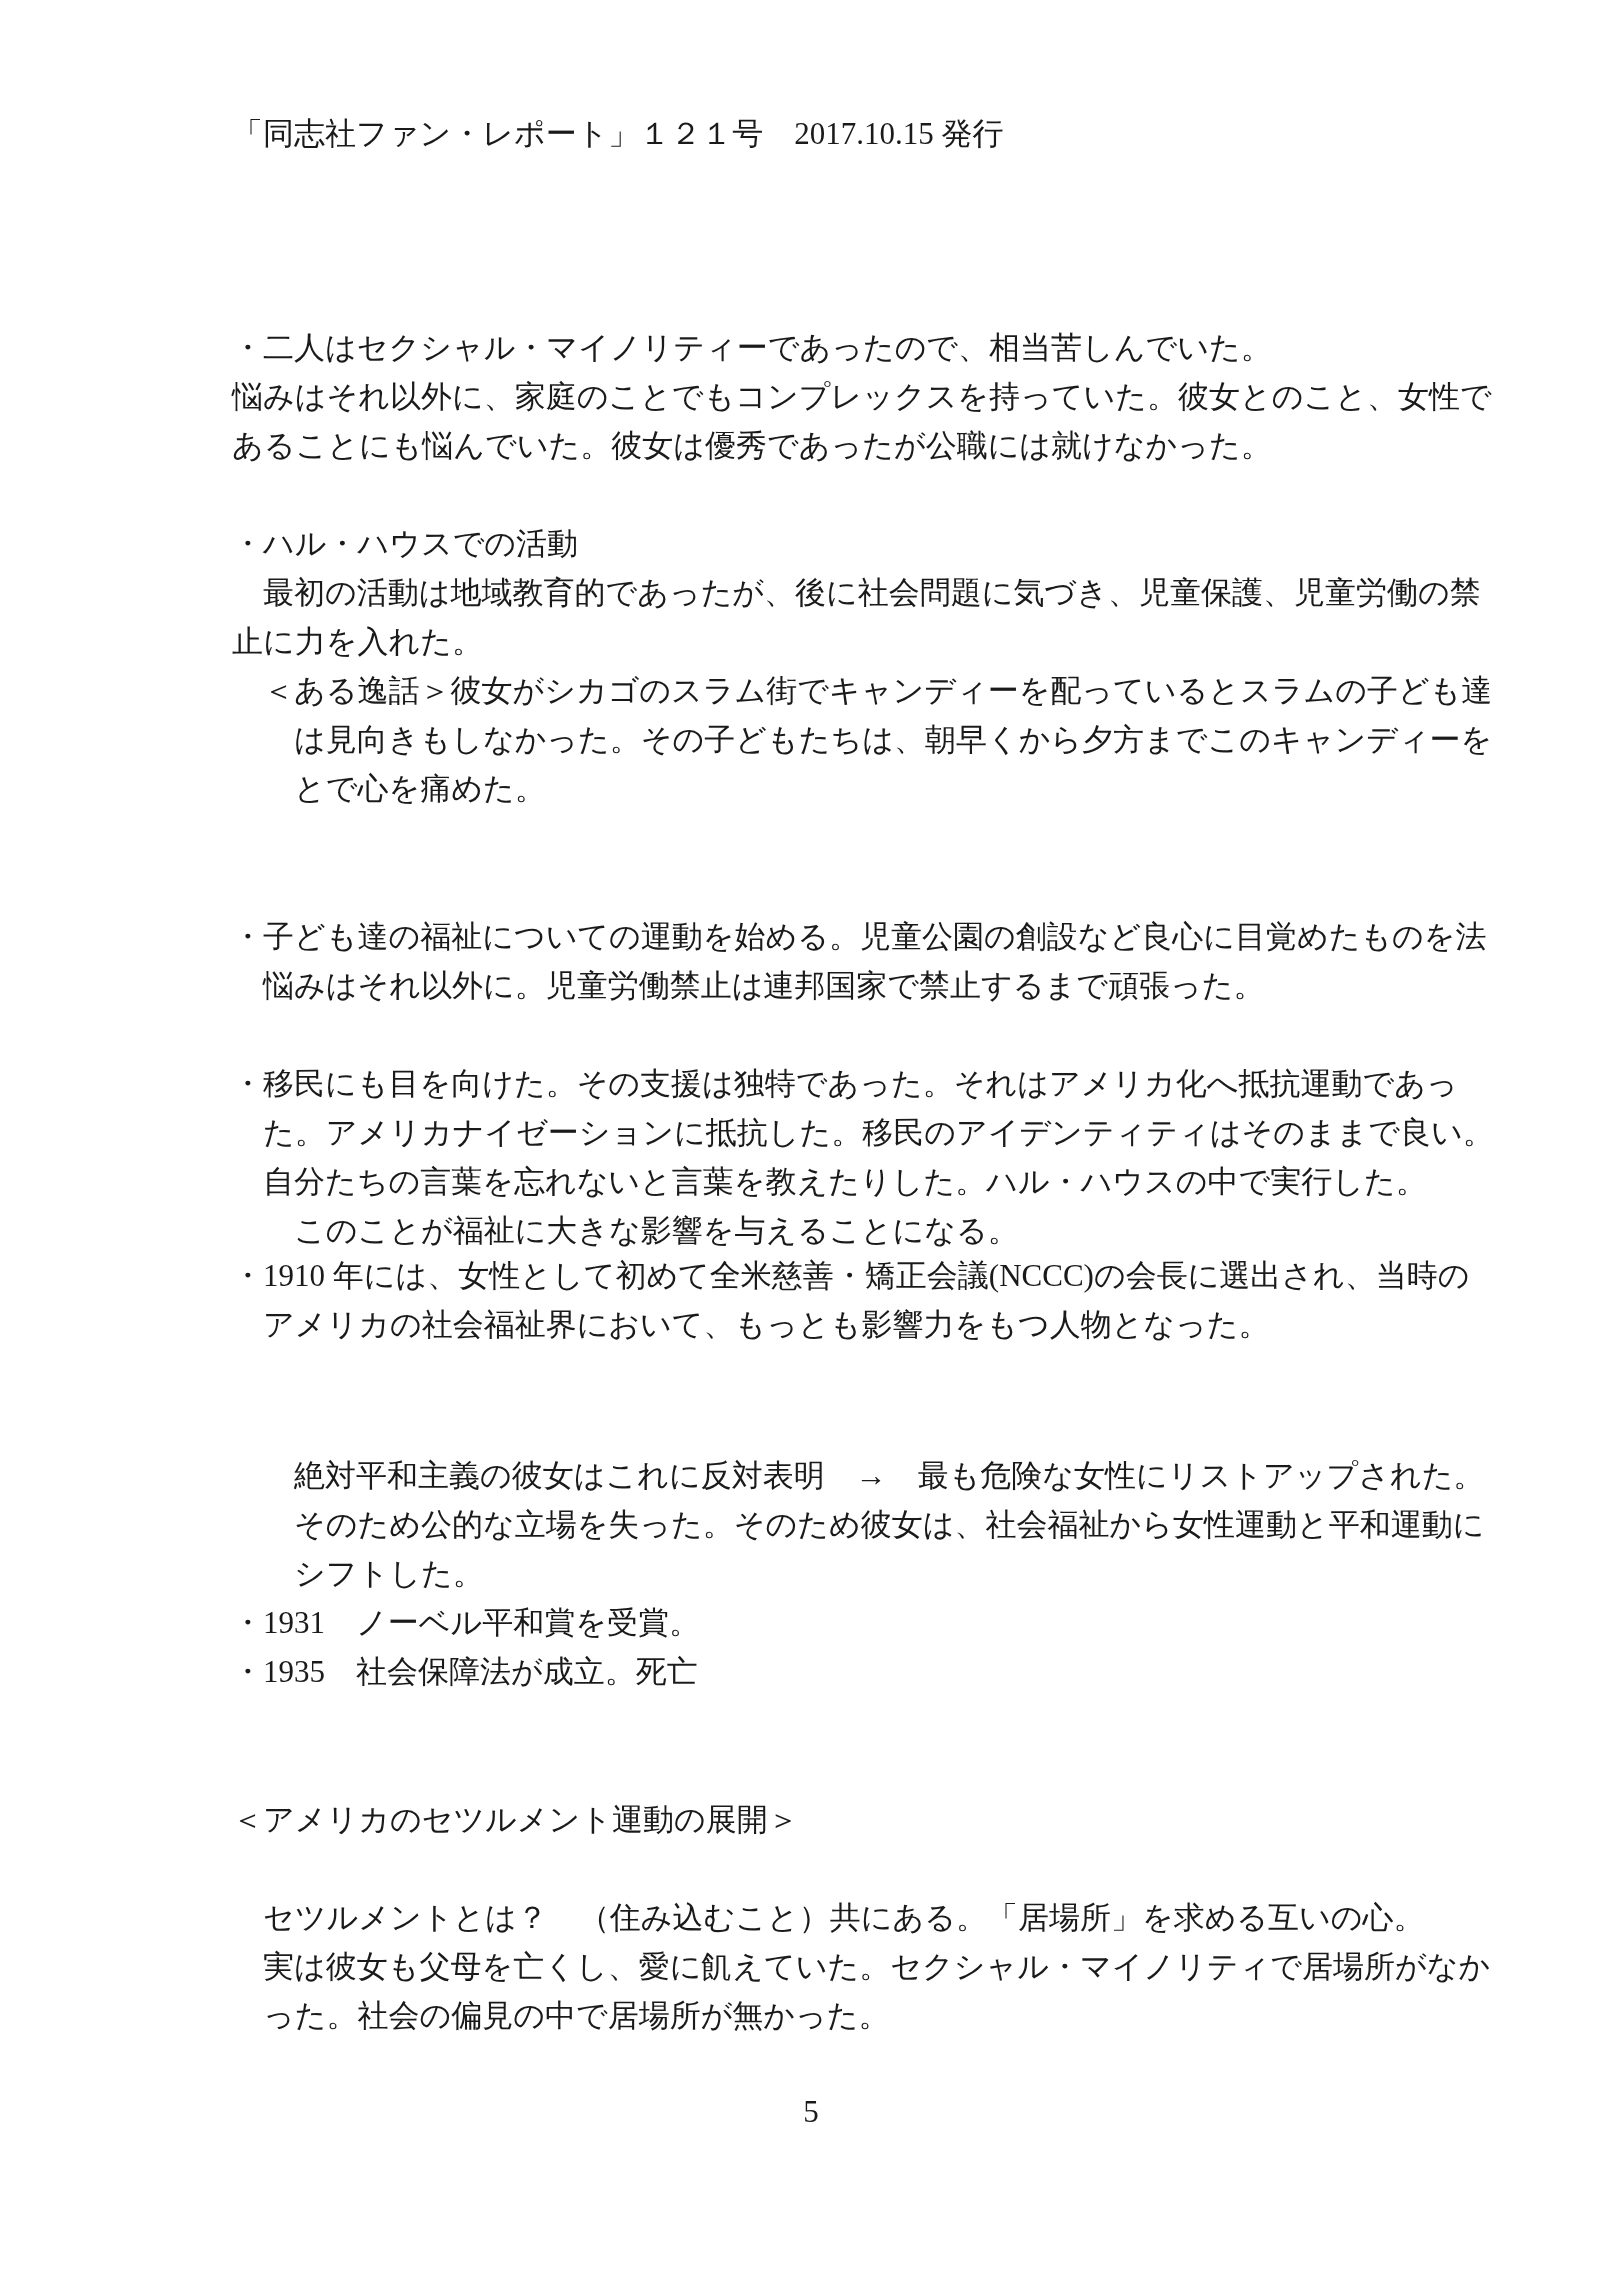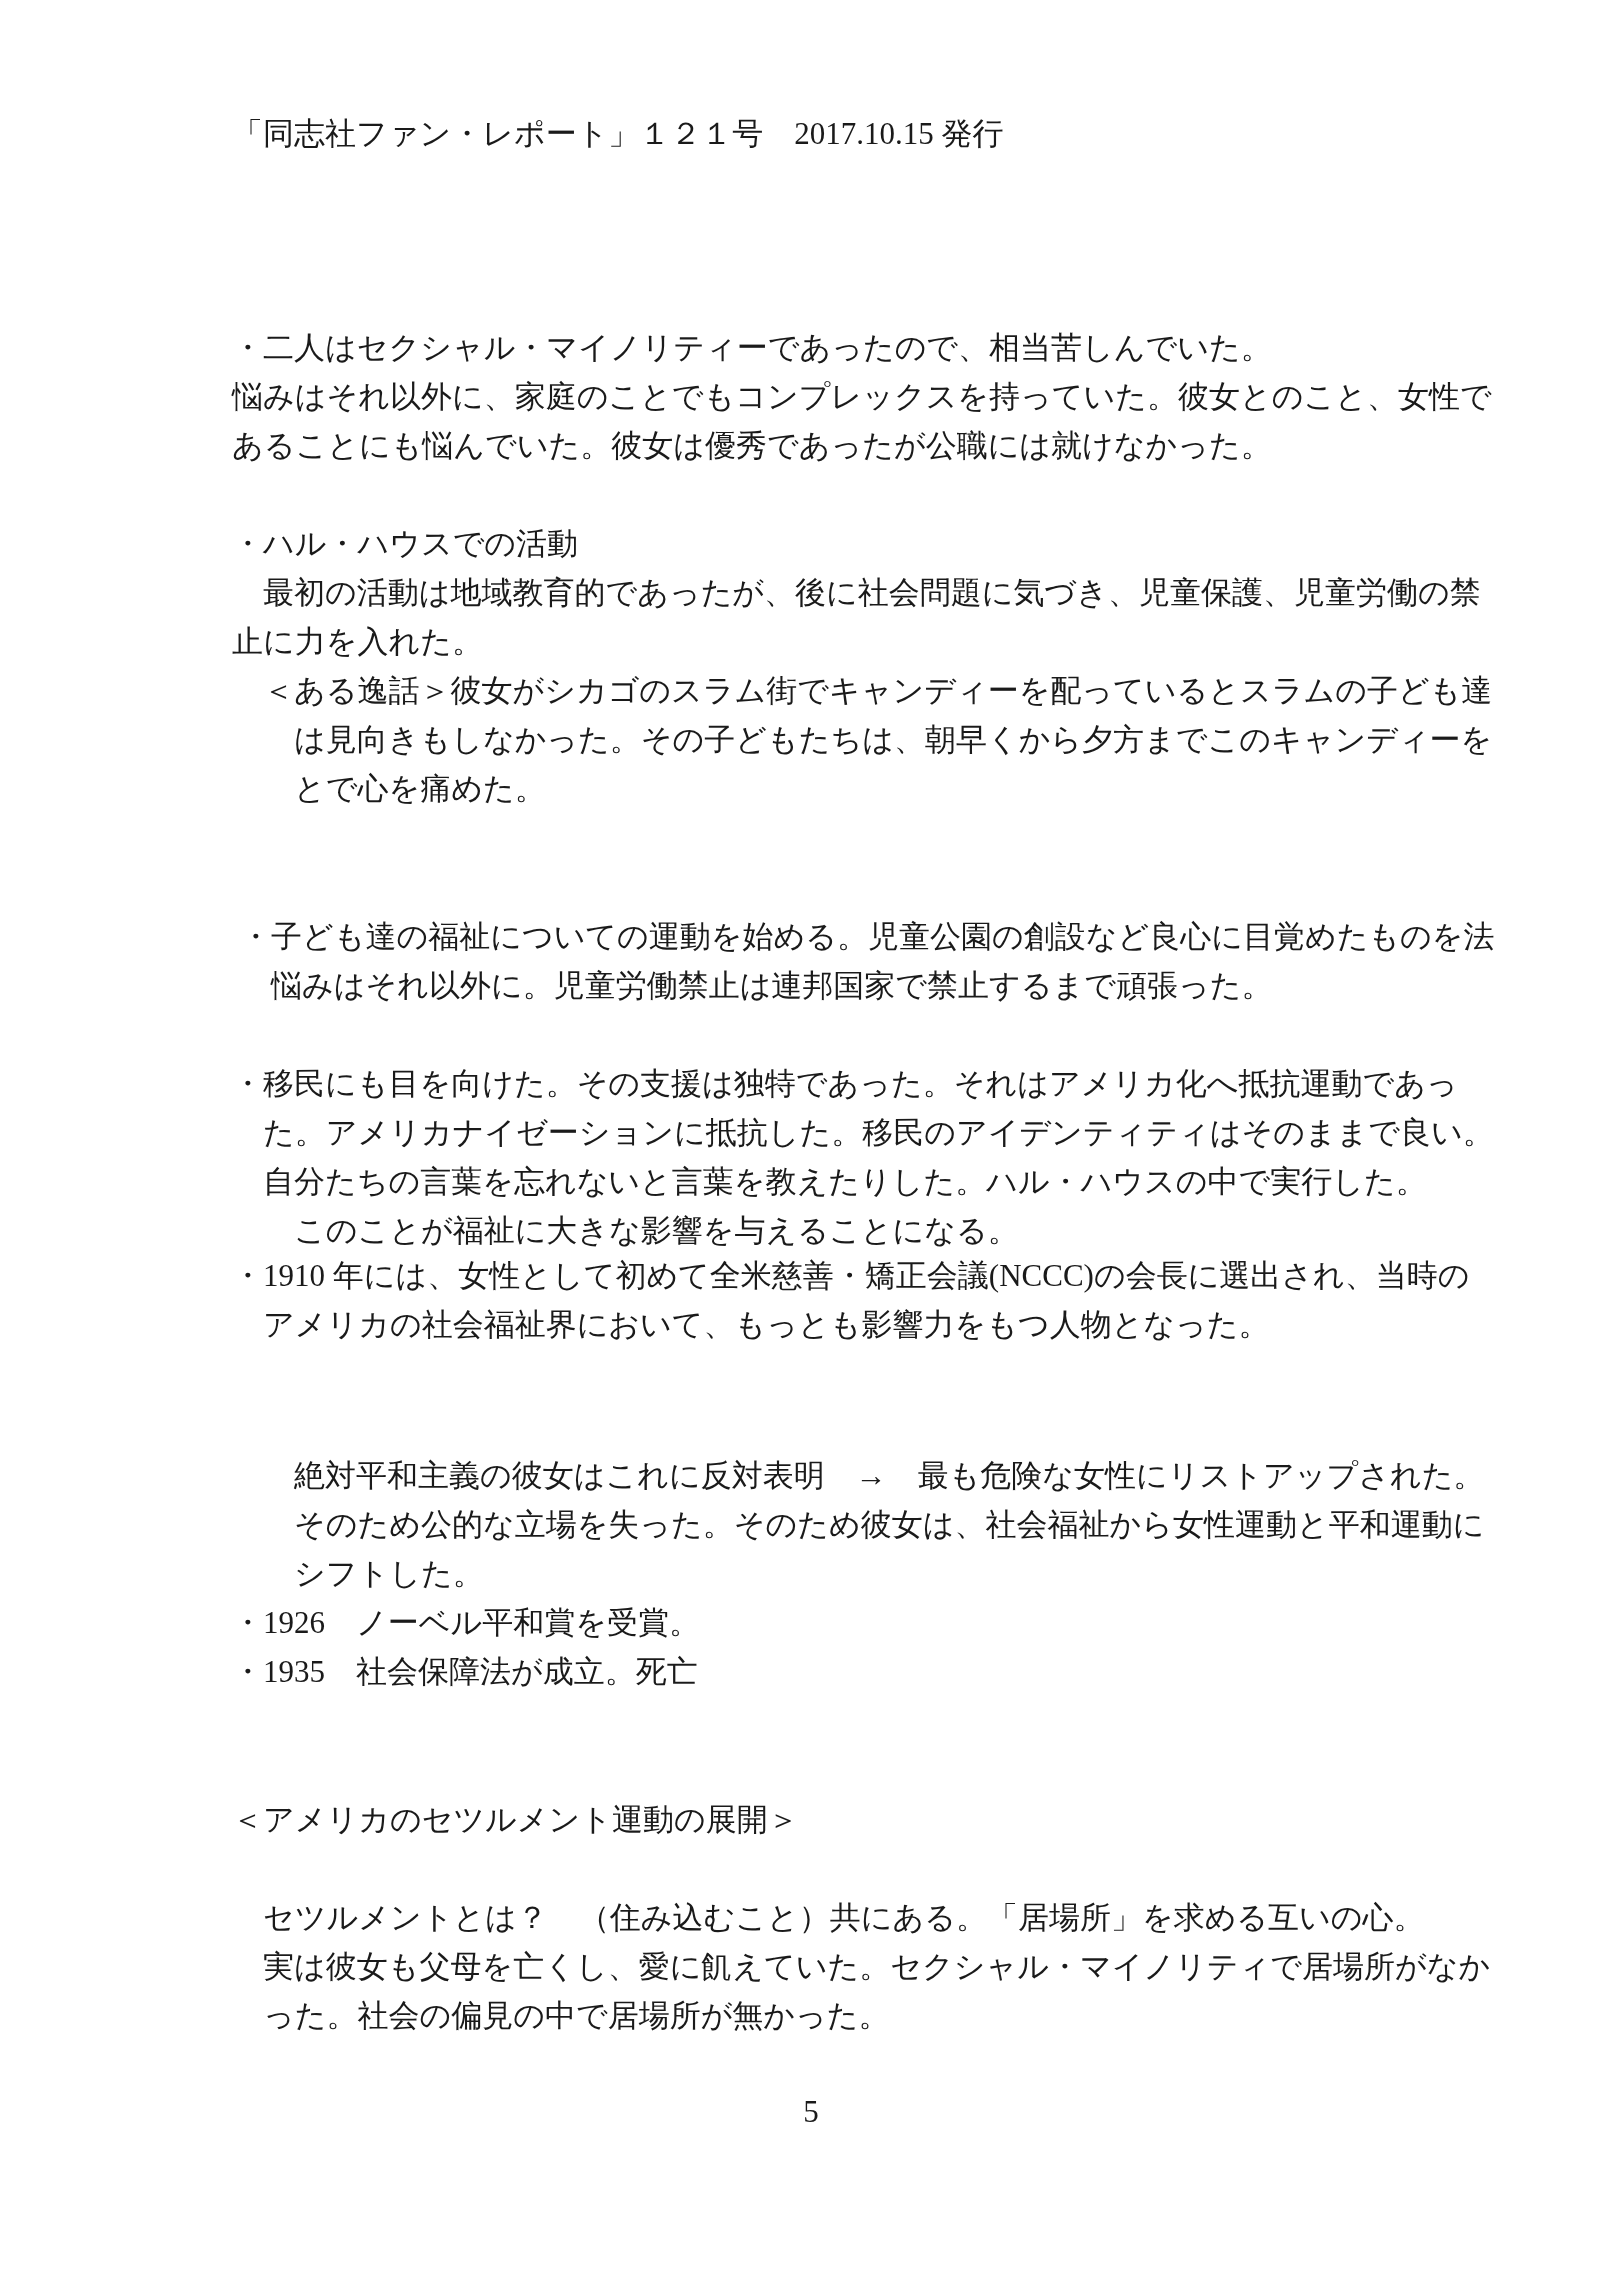--- a/index.html
+++ b/index.html
@@ -24,21 +24,21 @@
   .line {
     height: 49px;
     line-height: 49px;
     font-size: 31px;
     white-space: pre;
     letter-spacing: 0;
   }
   #header-block   { top: 109px; }
   #intro-block    { top: 323px; }
   #hullhouse-block{ top: 519px; }
-  #welfare-block  { top: 912px; margin-left: 8px; }
+  #welfare-block  { top: 912px; }
   #immigrants-block { top: 1059px; }
   #y1910-block    { top: 1244px; margin-top: 7px; }
   #timeline-block { top: 1451px; }
   #settlement-heading-block { top: 1795px; }
   #settlement-block { top: 1893px; }
   #page-number-block {
     position: absolute;
     top: 2087px;
     left: 0;
     width: 100%;
@@ -83,21 +83,21 @@
 
   <div class="block" id="y1910-block">
     <div class="line">・1910 年には、女性として初めて全米慈善・矯正会議(NCCC)の会長に選出され、当時の</div>
     <div class="line">　アメリカの社会福祉界において、もっとも影響力をもつ人物となった。</div>
   </div>
 
   <div class="block" id="timeline-block">
     <div class="line">　　絶対平和主義の彼女はこれに反対表明　→　最も危険な女性にリストアップされた。</div>
     <div class="line">　　そのため公的な立場を失った。そのため彼女は、社会福祉から女性運動と平和運動に</div>
     <div class="line">　　シフトした。</div>
-    <div class="line">・1926　ノーベル平和賞を受賞。</div>
+    <div class="line">・1931　ノーベル平和賞を受賞。</div>
     <div class="line">・1935　社会保障法が成立。死亡</div>
   </div>
 
   <div class="block" id="settlement-heading-block">
     <div class="line">＜アメリカのセツルメント運動の展開＞</div>
   </div>
 
   <div class="block" id="settlement-block">
     <div class="line">　セツルメントとは？　（住み込むこと）共にある。「居場所」を求める互いの心。</div>
     <div class="line">　実は彼女も父母を亡くし、愛に飢えていた。セクシャル・マイノリティで居場所がなか</div>

